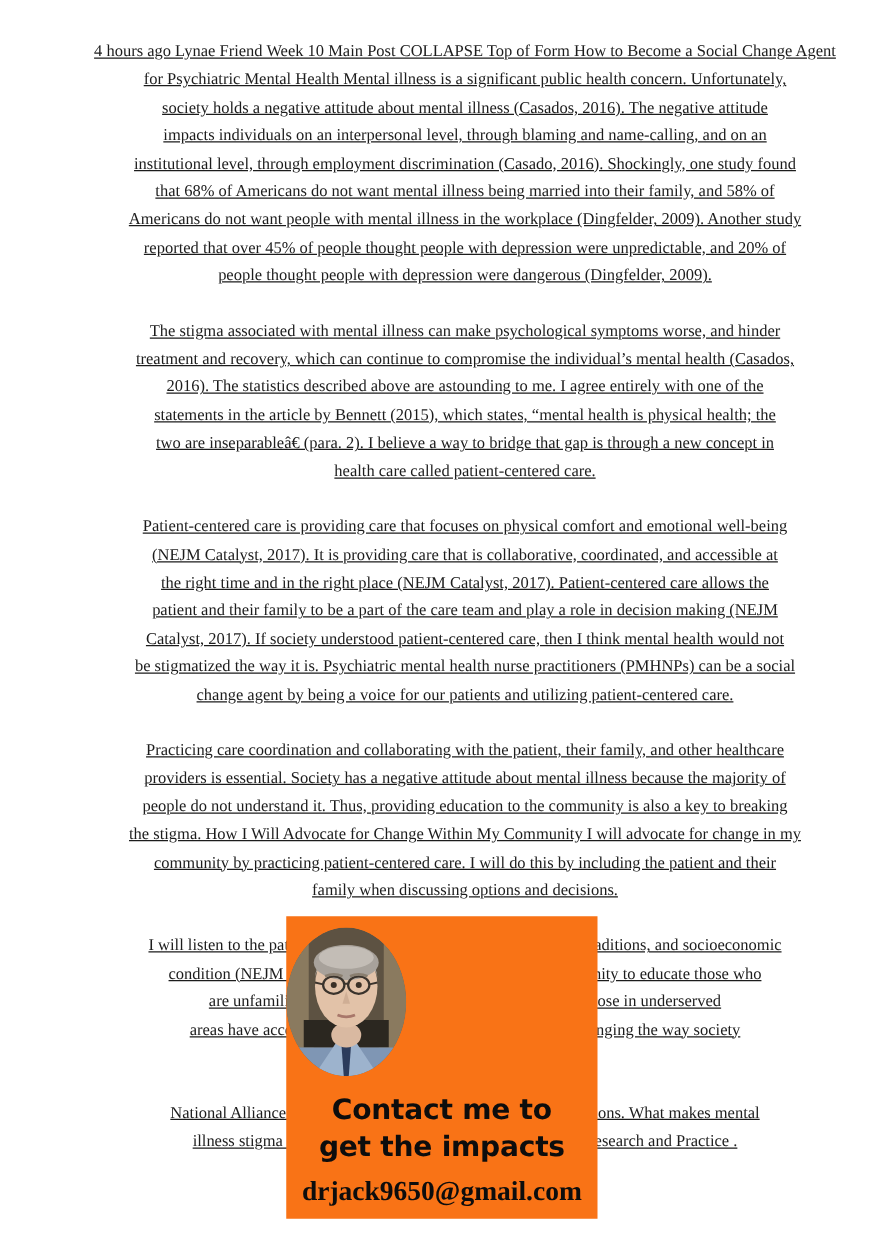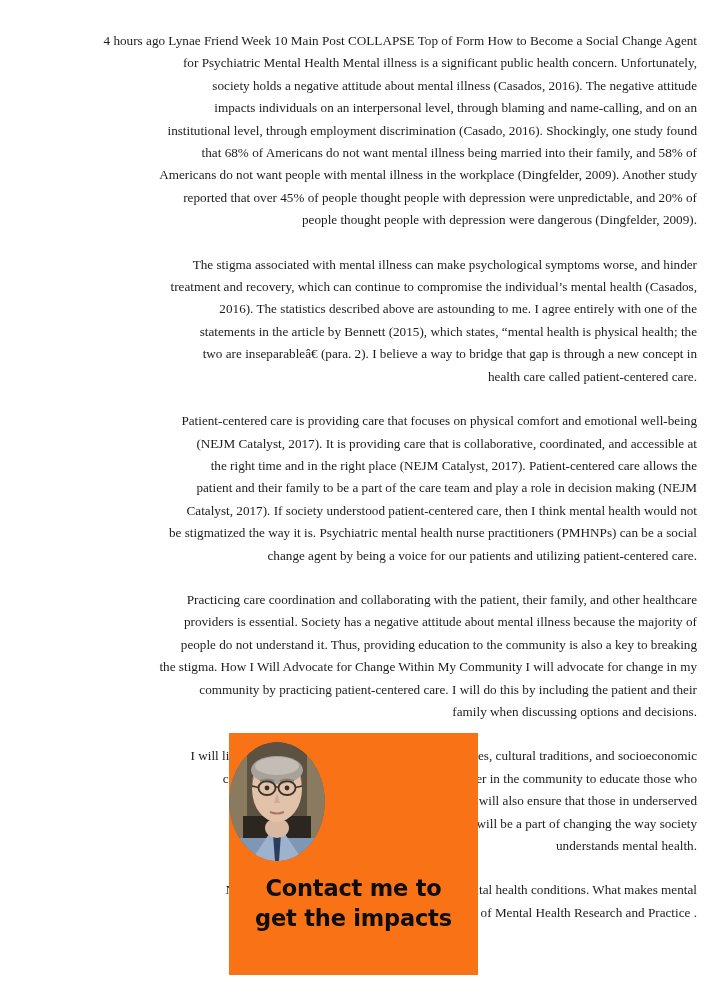--- a/index.html
+++ b/index.html
@@ -22,22 +22,23 @@
     left: 47px;
     top: 30px;
     width: 650px;
   }
   .para {
     font-family: "Liberation Serif", "DejaVu Serif", serif;
     font-size: 13.2px;
     line-height: 22.4px;
     color: #1c1c1c;
     margin: 0 0 22px 0;
-    text-align: right;
+    text-align: center;
     white-space: pre-wrap;
+    text-decoration: underline;
   }
   .para:last-child { margin-bottom: 0; }
 
   
   #promo {
     position: absolute;
     left: 229px;
     top: 733px;
     width: 249px;
     height: 242px;
@@ -154,16 +155,17 @@
           <path d="M31 39 Q38 36 45 39" stroke="#8a7f70" stroke-width="2" fill="none"></path>
           <path d="M51 39 Q58 36 65 39" stroke="#8a7f70" stroke-width="2" fill="none"></path>
           <path d="M48 51 L45 61 L51 61 Z" fill="#cfae95"></path>
           <path d="M41 70 Q48 73 55 70" stroke="#a8776a" stroke-width="2" fill="none"></path>
         </g>
       </svg>
     </div>
 
     <div class="promo-line" id="promo-l1">Contact me to</div>
     <div class="promo-line" id="promo-l2">get the impacts</div>
+    <div id="promo-email">drjack9650@gmail.com</div>
 
   </div>
 
 </div>
 
 </body></html>

